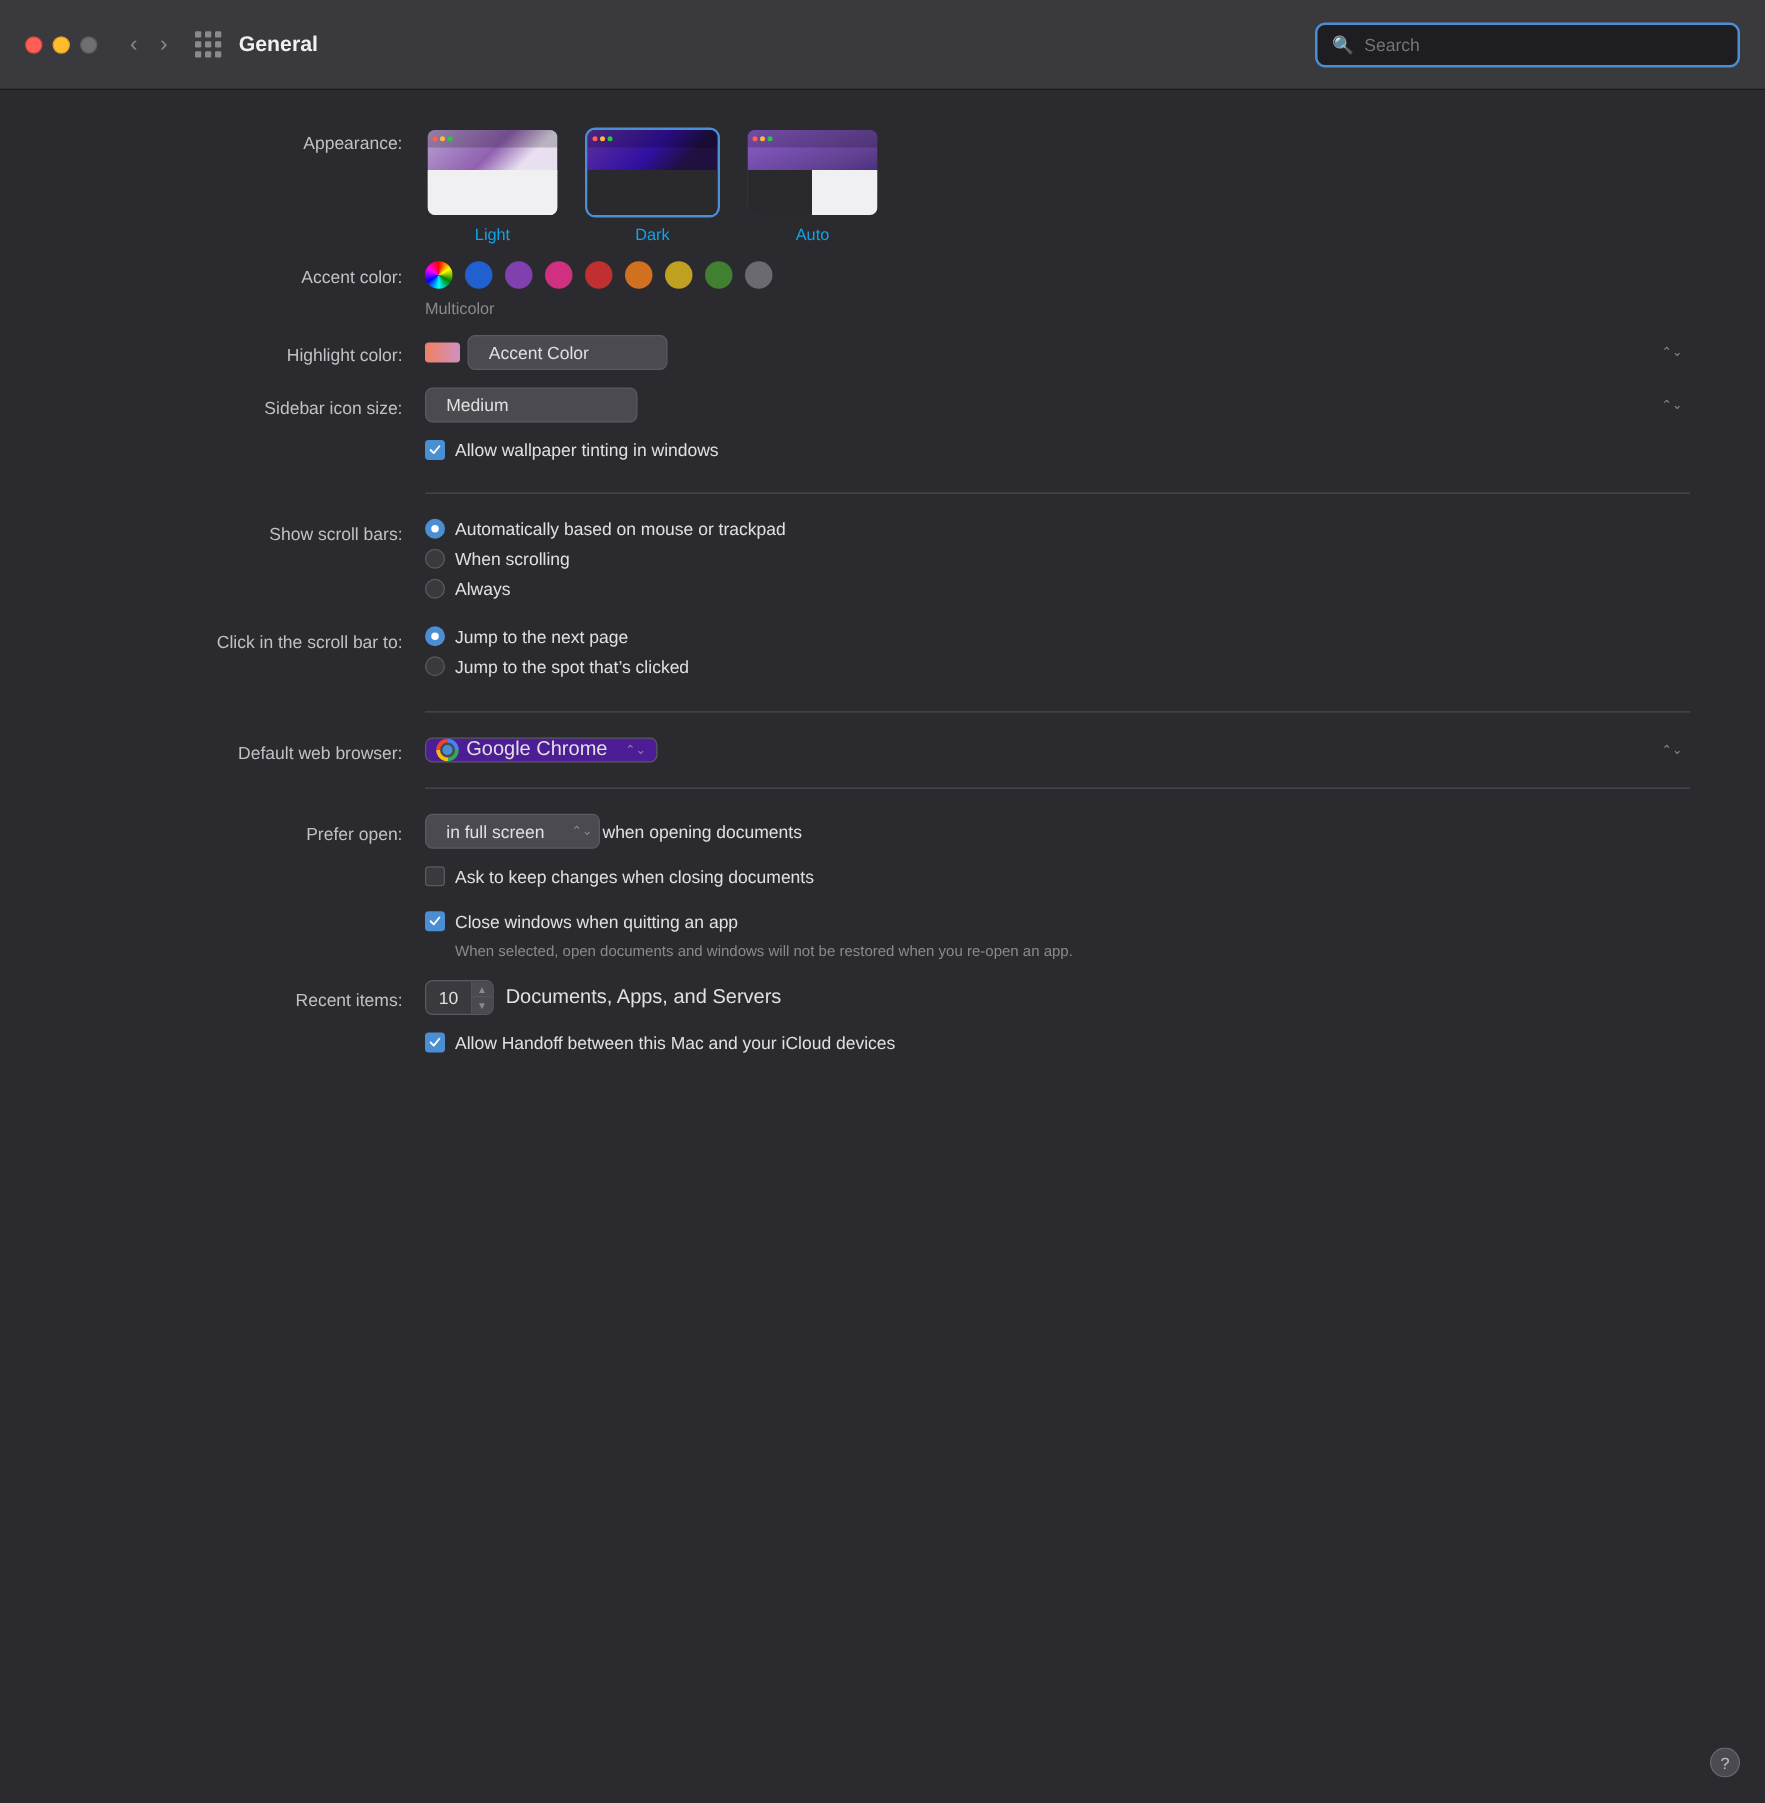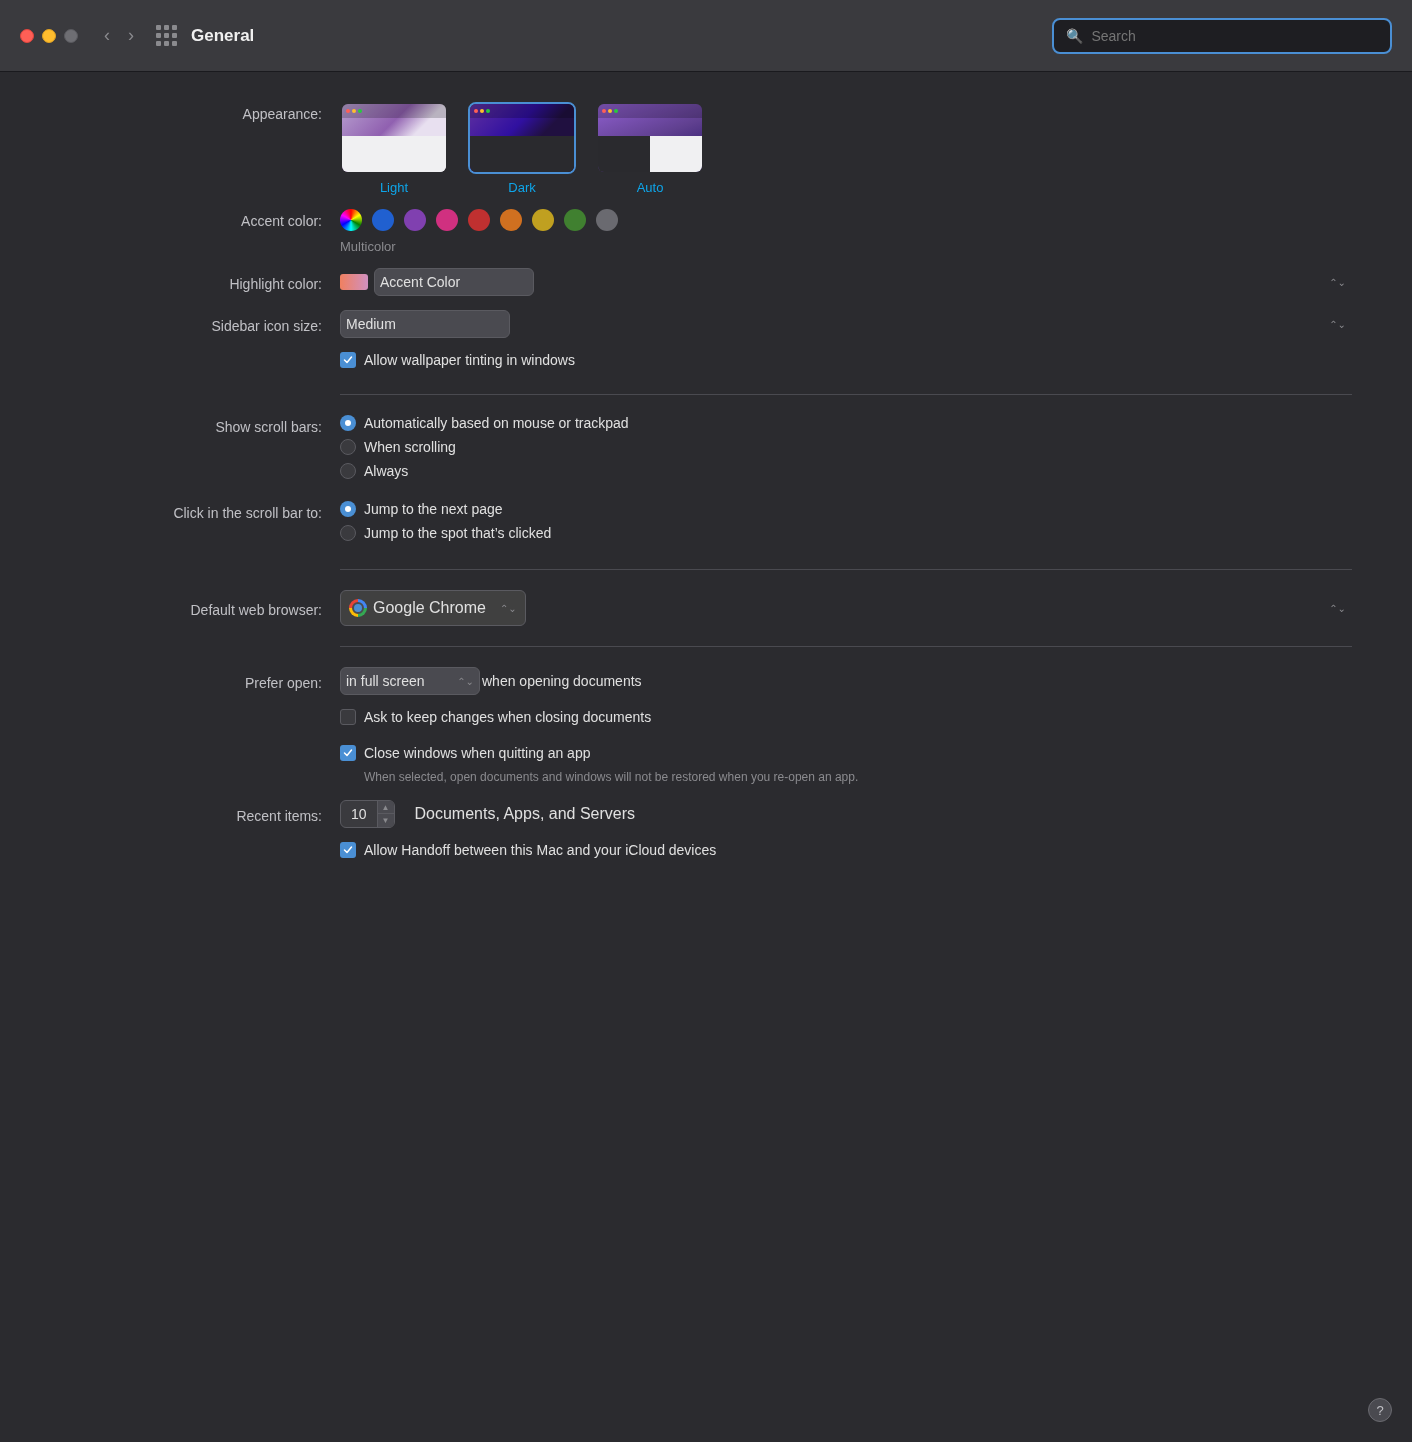--- a/index.html
+++ b/index.html
@@ -237,21 +237,21 @@
       color: #8a8a8e;
       margin-top: 2px;
     }
     
     .mac-select {
       background: #4a4a50;
       border: 1px solid #5a5a60;
       border-radius: 6px;
       color: #e0e0e0;
       font-size: 14px;
-      padding: 4px 24px 4px 5px;
+      padding: 4px 24px 4px 16px;
       appearance: none;
       cursor: pointer;
       position: relative;
       min-width: 170px;
       height: 28px;
     }
     .select-wrapper {
       position: relative;
       display: inline-flex;
       align-items: center;
@@ -352,21 +352,20 @@
     }
     
     .number-stepper {
       display: flex;
       align-items: center;
       background: #3a3a3e;
       border: 1px solid #5a5a60;
       border-radius: 6px;
       overflow: hidden;
       height: 28px;
-      margin-right: 10px;
     }
     .stepper-value {
       padding: 0 10px;
       font-size: 14px;
       color: #e0e0e0;
       min-width: 32px;
       text-align: center;
     }
     .stepper-arrows {
       display: flex;
@@ -385,26 +384,26 @@
       color: #8a8a8e;
       background: #4a4a50;
     }
     .stepper-arrow:first-child {
       border-bottom: 1px solid #5a5a60;
     }
     
     .chrome-select {
       display: flex;
       align-items: center;
-      background: #404040;
+      background: #4c1d95;
       border: 1px solid #5a5a60;
       border-radius: 6px;
       padding: 3px 8px;
       cursor: pointer;
-      height: 36px;
+      height: 20px;
       gap: 6px;
     }
     .chrome-icon {
       width: 18px;
       height: 18px;
       border-radius: 50%;
       background: conic-gradient(
         #4285f4 0deg 90deg,
         #34a853 90deg 180deg,
         #fbbc05 180deg 270deg,

